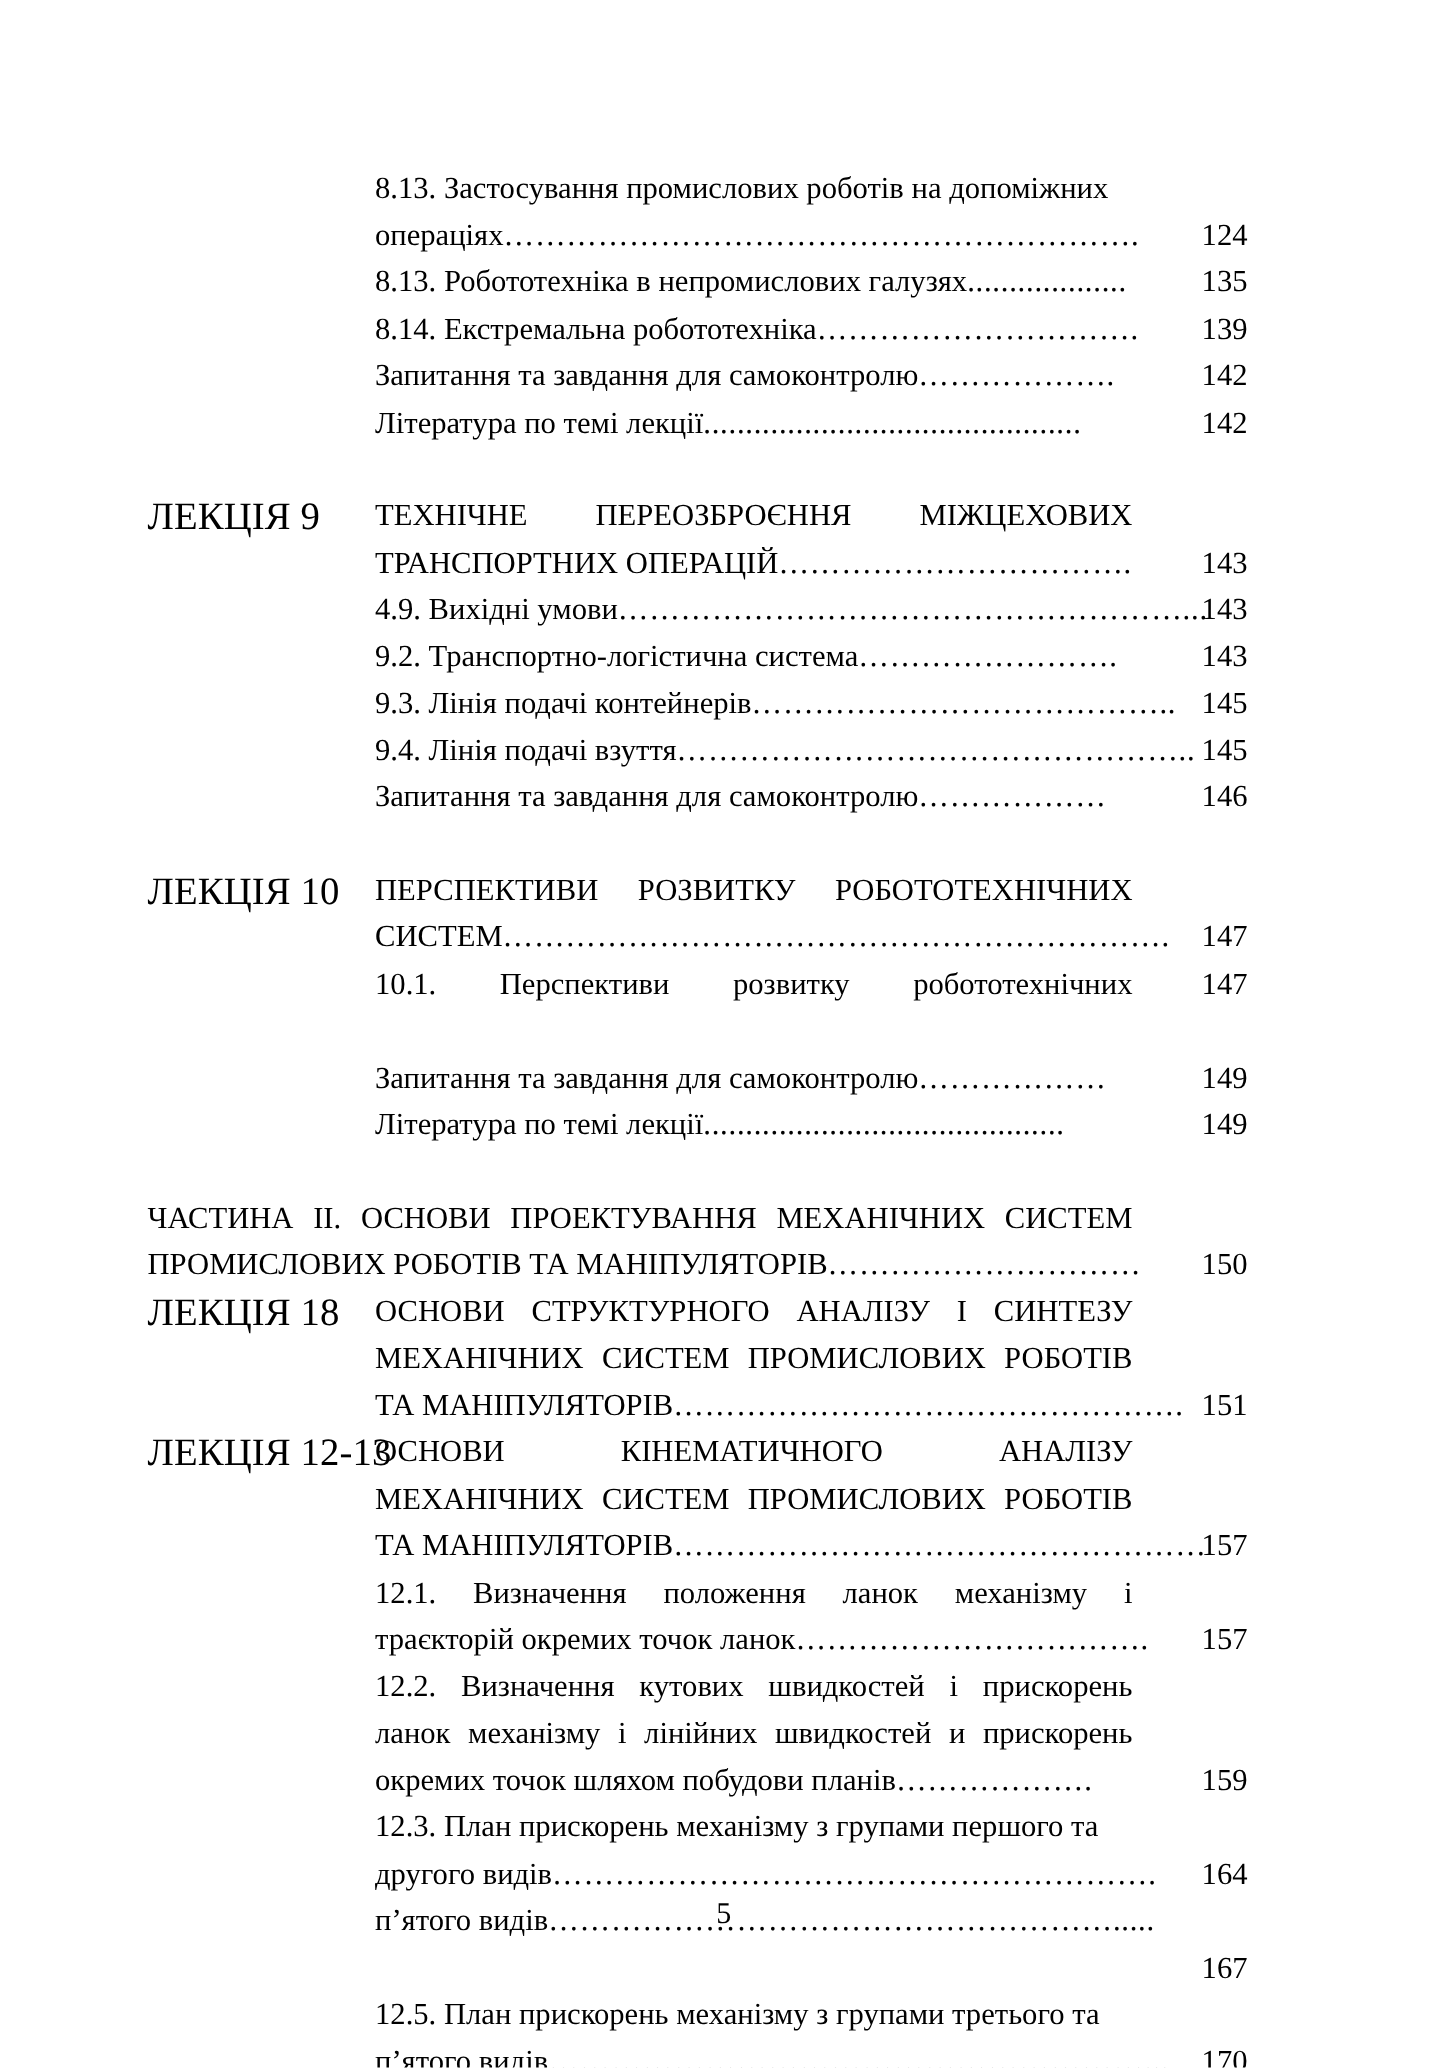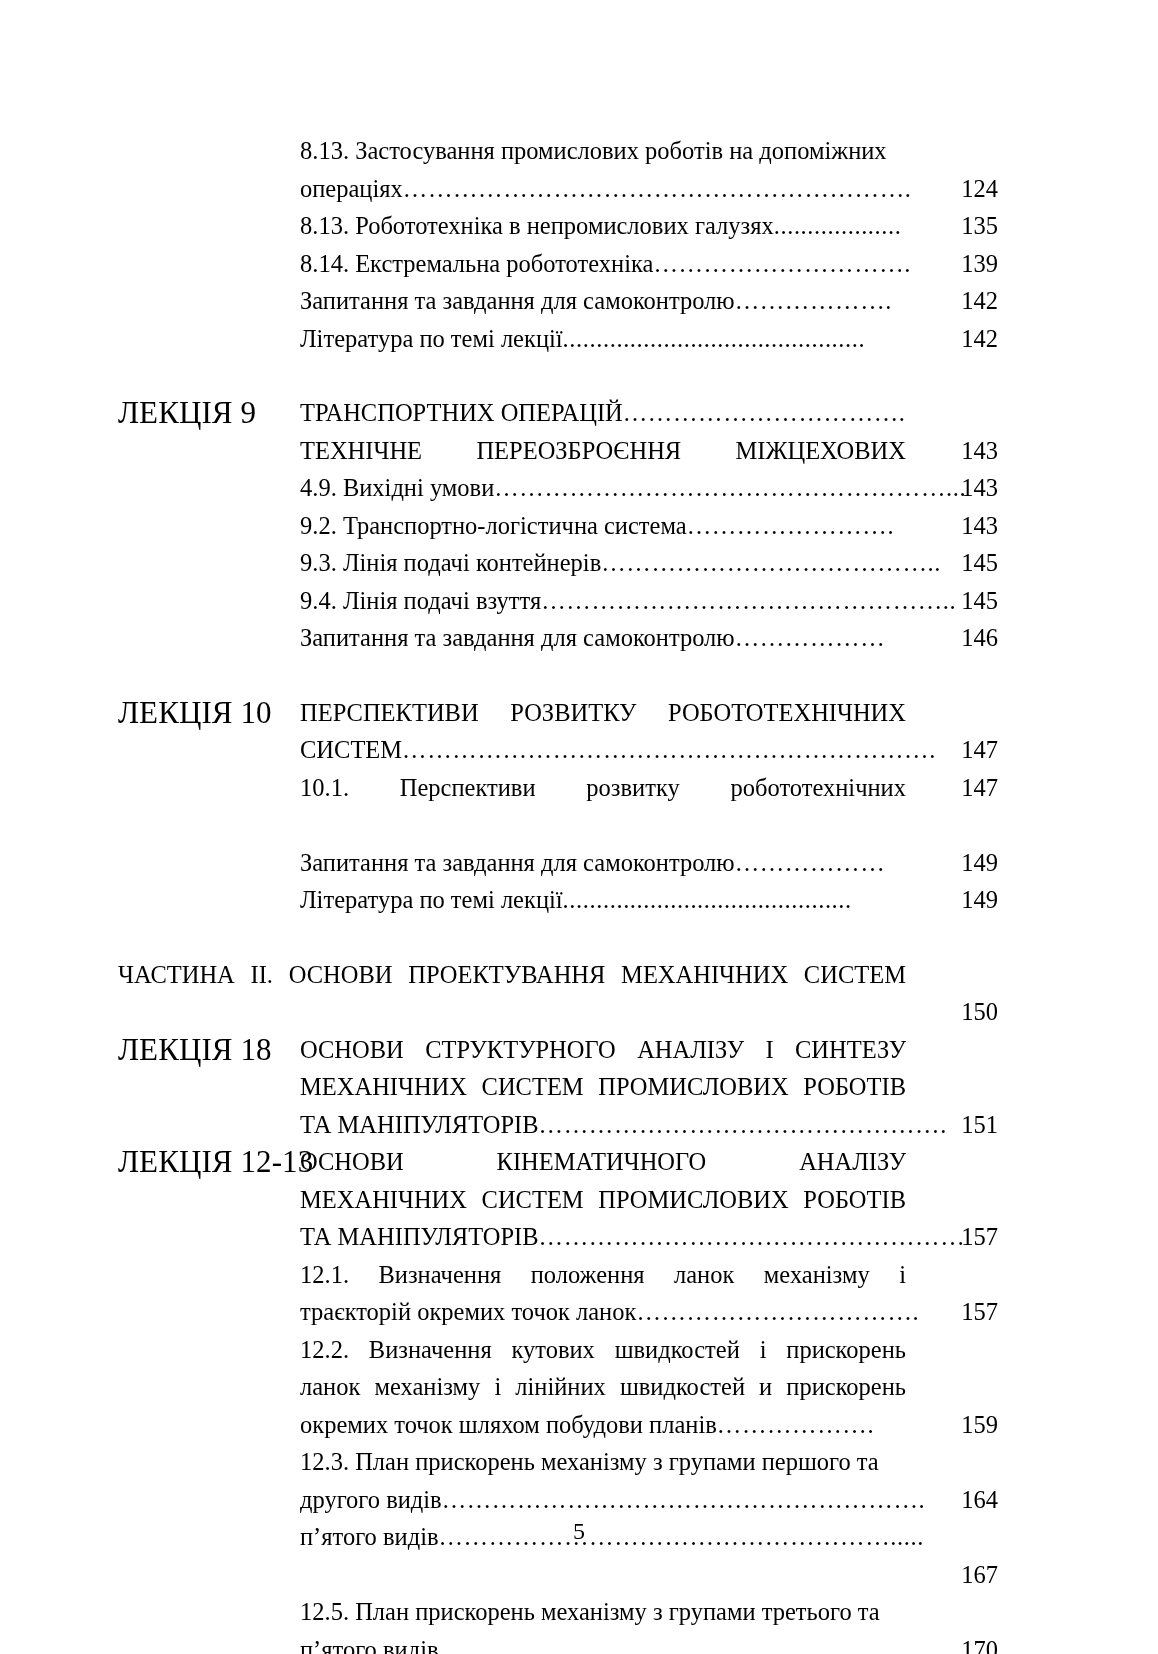--- a/index.html
+++ b/index.html
@@ -161,26 +161,26 @@
           <div class="ln"><span>Література по темі лекції</span><span class="dots">.............................................</span></div>
         </div>
         <div class="pg-col">
           <div class="pgnum">142</div>
         </div>
       </div>
       <div class="gap-md"></div>
       <div class="toc-entry">
         <div class="lbl">ЛЕКЦІЯ 9</div>
         <div class="body-col">
-          <div class="ln"><span>ТРАНСПОРТНИХ ОПЕРАЦІЙ</span><span class="dots">…………………………….</span></div>
           <div class="ln just">
             <span>ТЕХНІЧНЕ</span>
             <span>ПЕРЕОЗБРОЄННЯ</span>
             <span>МІЖЦЕХОВИХ</span>
           </div>
+          <div class="ln"><span>ТРАНСПОРТНИХ ОПЕРАЦІЙ</span><span class="dots">…………………………….</span></div>
         </div>
         <div class="pg-col">
           <div class="pgspacer">&nbsp;</div>
           <div class="pgnum">143</div>
         </div>
       </div>
       <div class="toc-entry">
         <div class="lbl"></div>
         <div class="body-col">
           <div class="ln"><span>4.9. Вихідні умови</span><span class="dots">………………………………………………...</span></div>
@@ -279,20 +279,21 @@
         <div class="lbl" style="flex-basis: 0px; width: 0px;"></div>
         <div class="body-col">
           <div class="ln just">
             <span>ЧАСТИНА</span>
             <span>II.</span>
             <span>ОСНОВИ</span>
             <span>ПРОЕКТУВАННЯ</span>
             <span>МЕХАНІЧНИХ</span>
             <span>СИСТЕМ</span>
           </div>
+          <div class="ln"><span>ПРОМИСЛОВИХ РОБОТІВ ТА МАНІПУЛЯТОРІВ</span><span class="dots">…………………………</span></div>
         </div>
         <div class="pg-col">
           <div class="pgspacer">&nbsp;</div>
           <div class="pgnum">150</div>
         </div>
       </div>
       <div class="toc-entry">
         <div class="lbl">ЛЕКЦІЯ 18</div>
         <div class="body-col">
           <div class="ln just">

